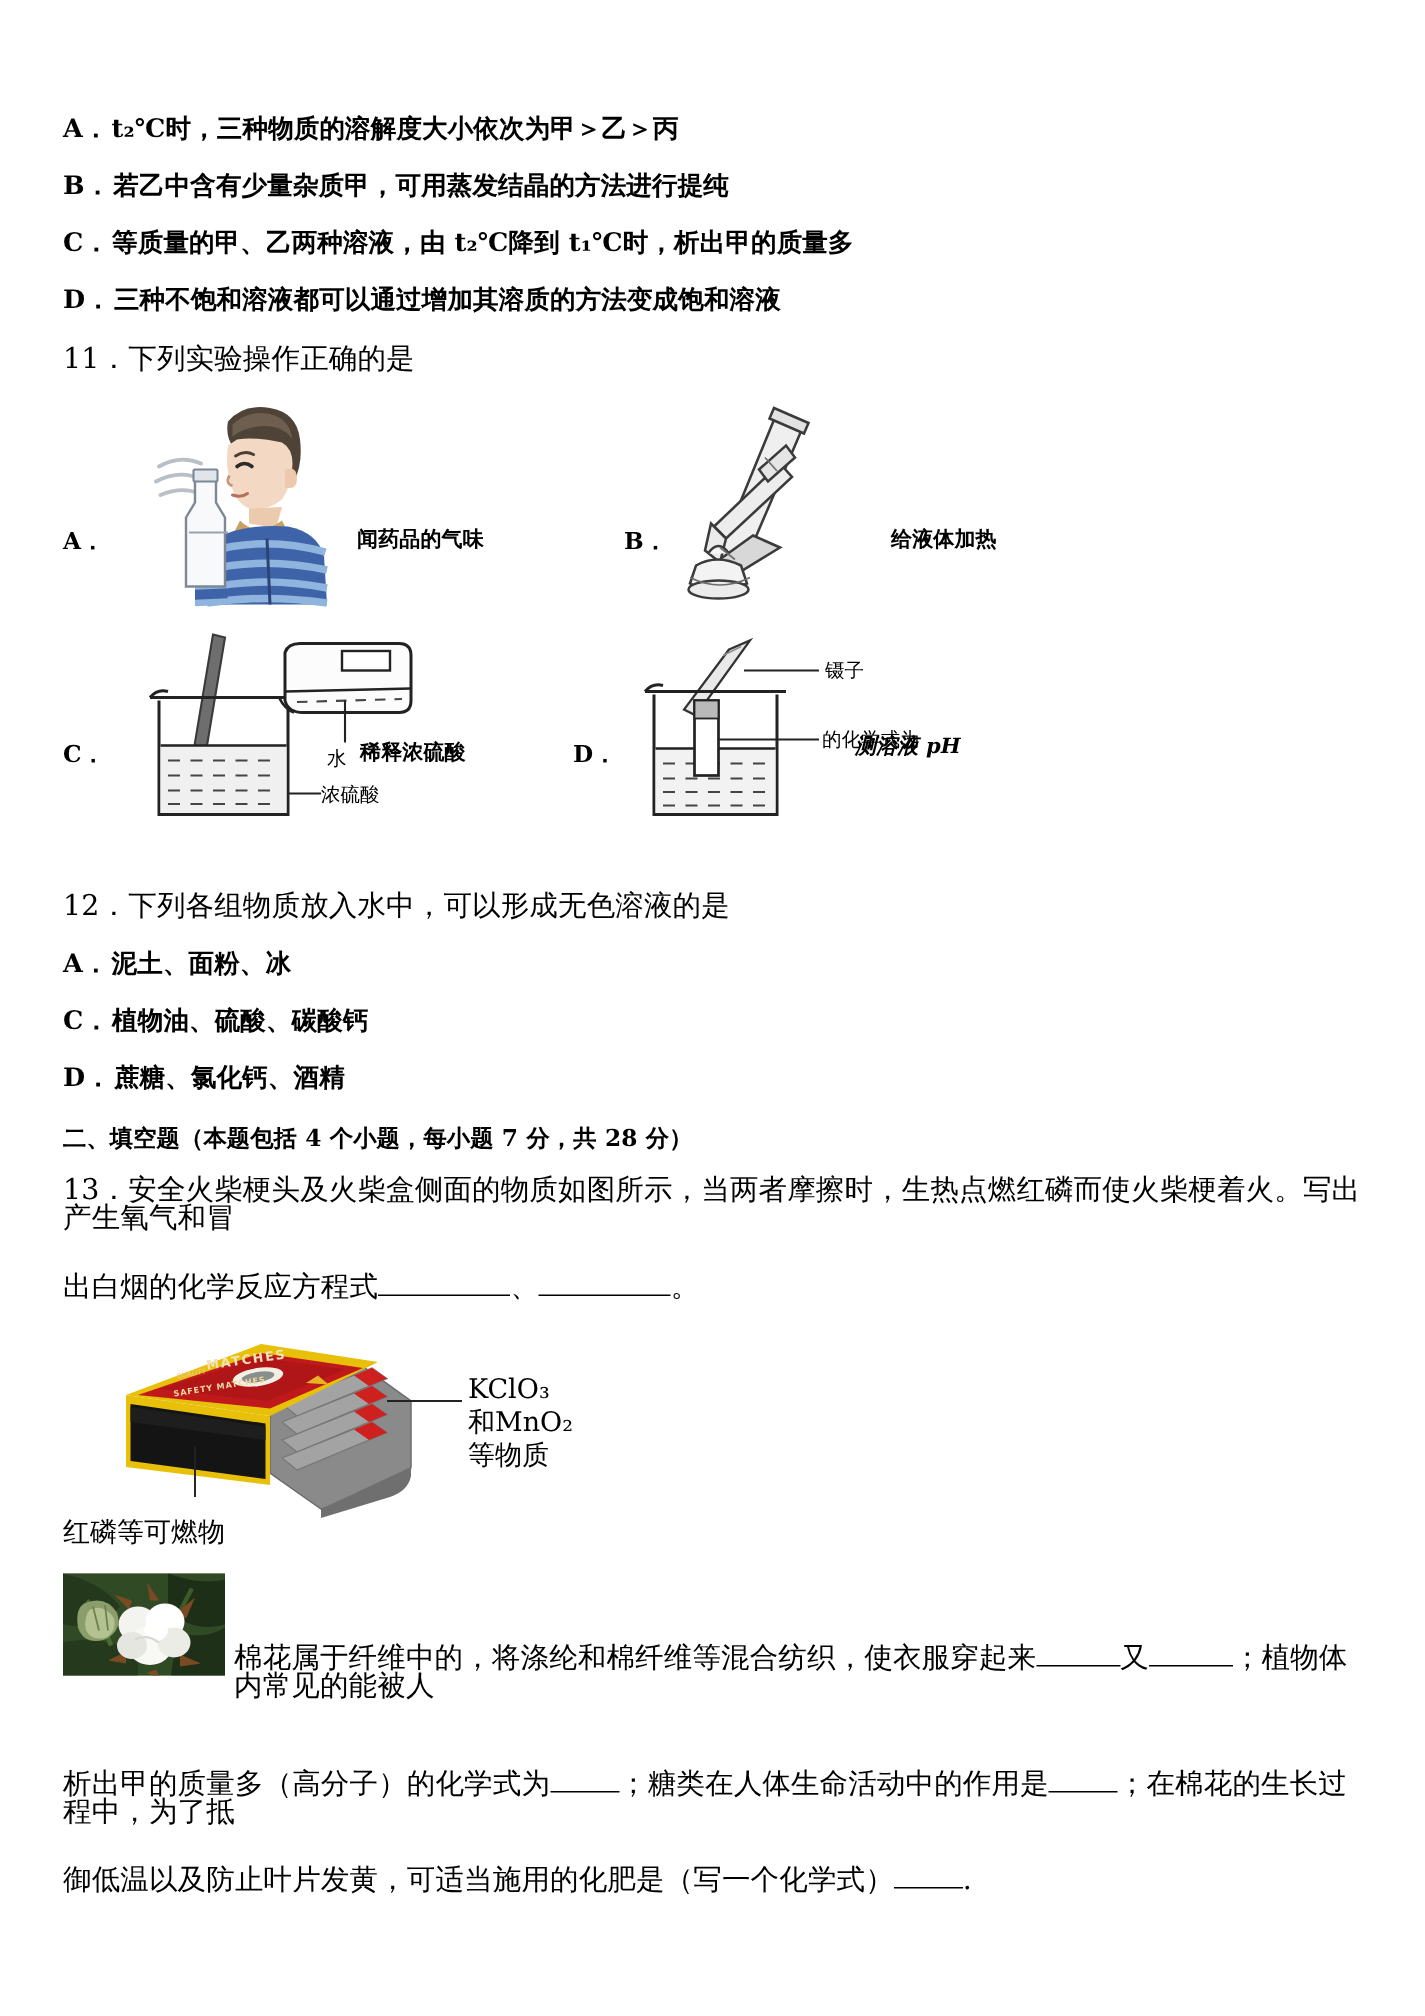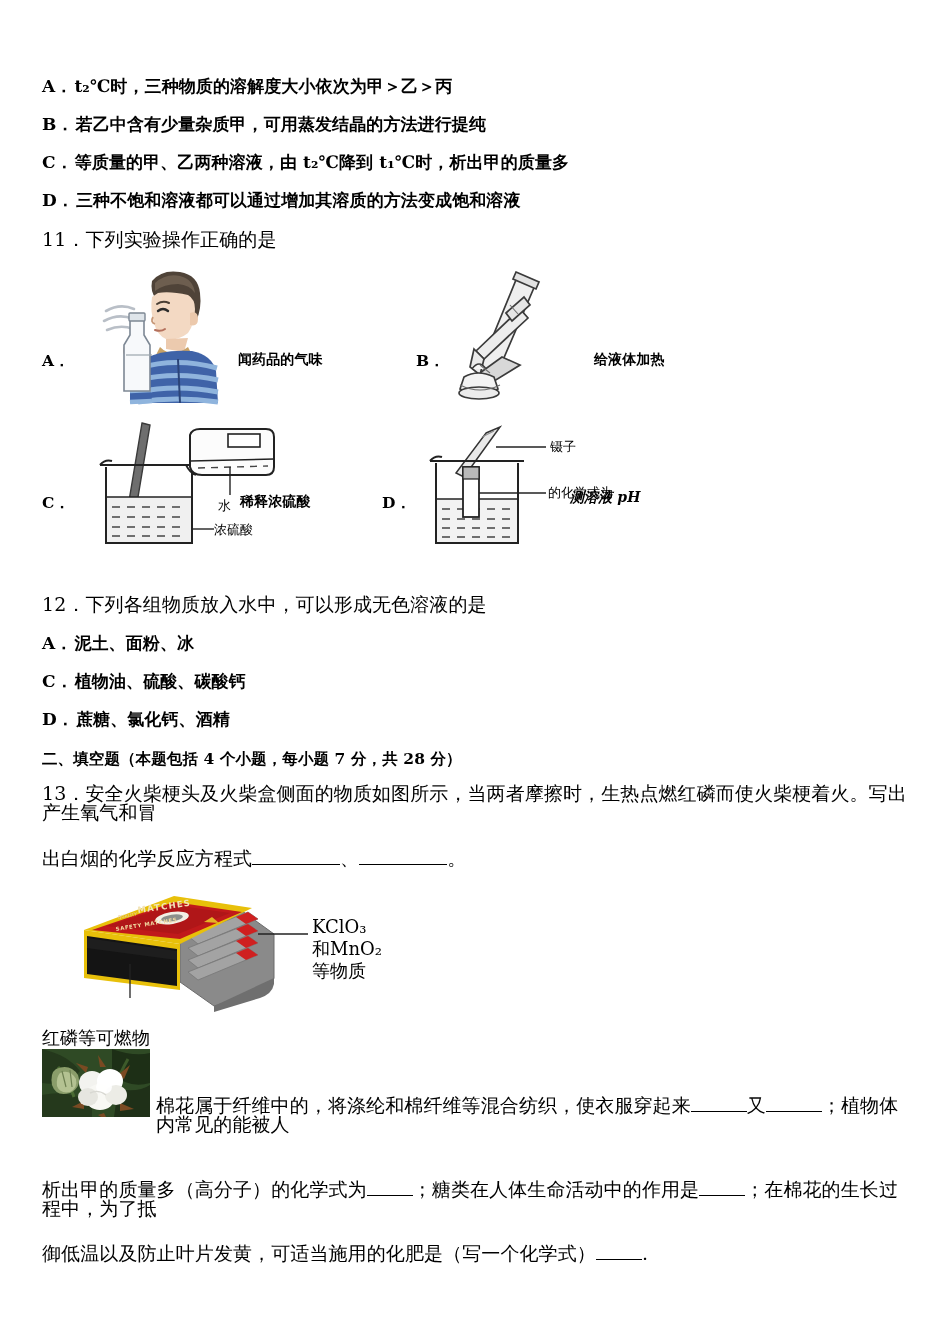--- a/index.html
+++ b/index.html
@@ -380,21 +380,21 @@
 
       <path d="M68,78 L68,112" stroke="#222" stroke-width="1.3"></path>
     </svg>
     <div class="mb-label-txt" style="left:250px; top:30px;">
       <div>KClO₃</div>
       <div>和MnO₂</div>
       <div>等物质</div>
     </div>
   </div>
   <div style="position:relative; height:26px;">
-    <span class="mb-label-txt" style="left:0px; top:16px;">红磷等可燃物</span>
+    <span class="mb-label-txt" style="left:0px; top:0px;">红磷等可燃物</span>
   </div>
 
 
   <div style="margin-top:12px; position:relative;">
     <div class="cotton">
       <svg width="108" height="68" viewBox="0 0 108 68">
         <rect width="108" height="68" fill="#2f4a25"></rect>
 
         <path d="M0,0 q26,6 38,22 q-14,16 -38,12 Z" fill="#24381c"></path>
         <path d="M70,0 q22,8 38,4 L108,34 q-22,6 -38,-10 Z" fill="#1d2f16"></path>

